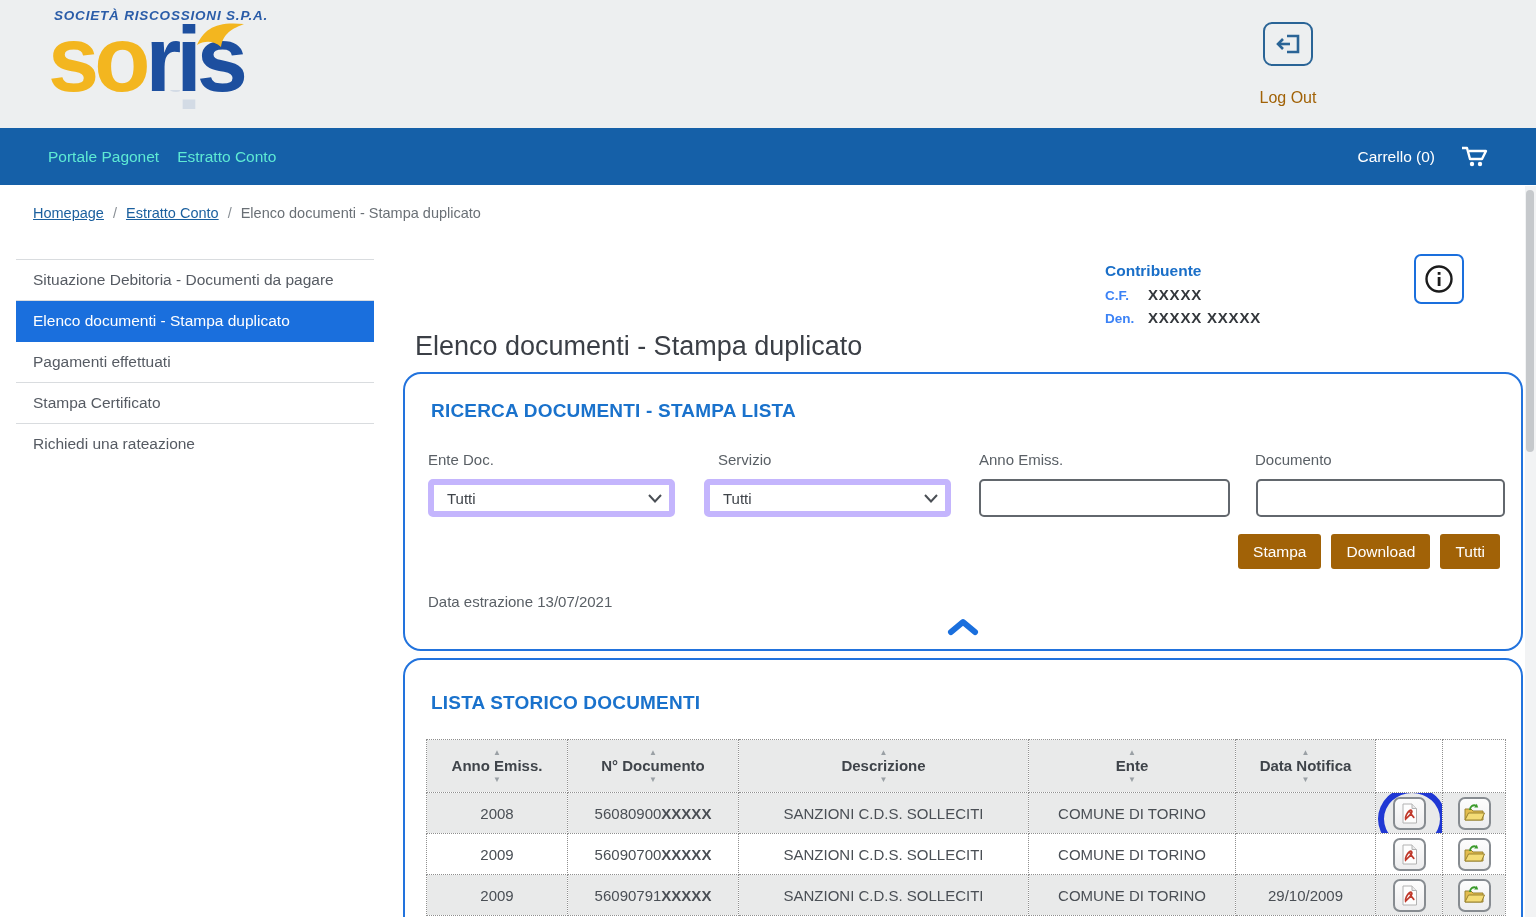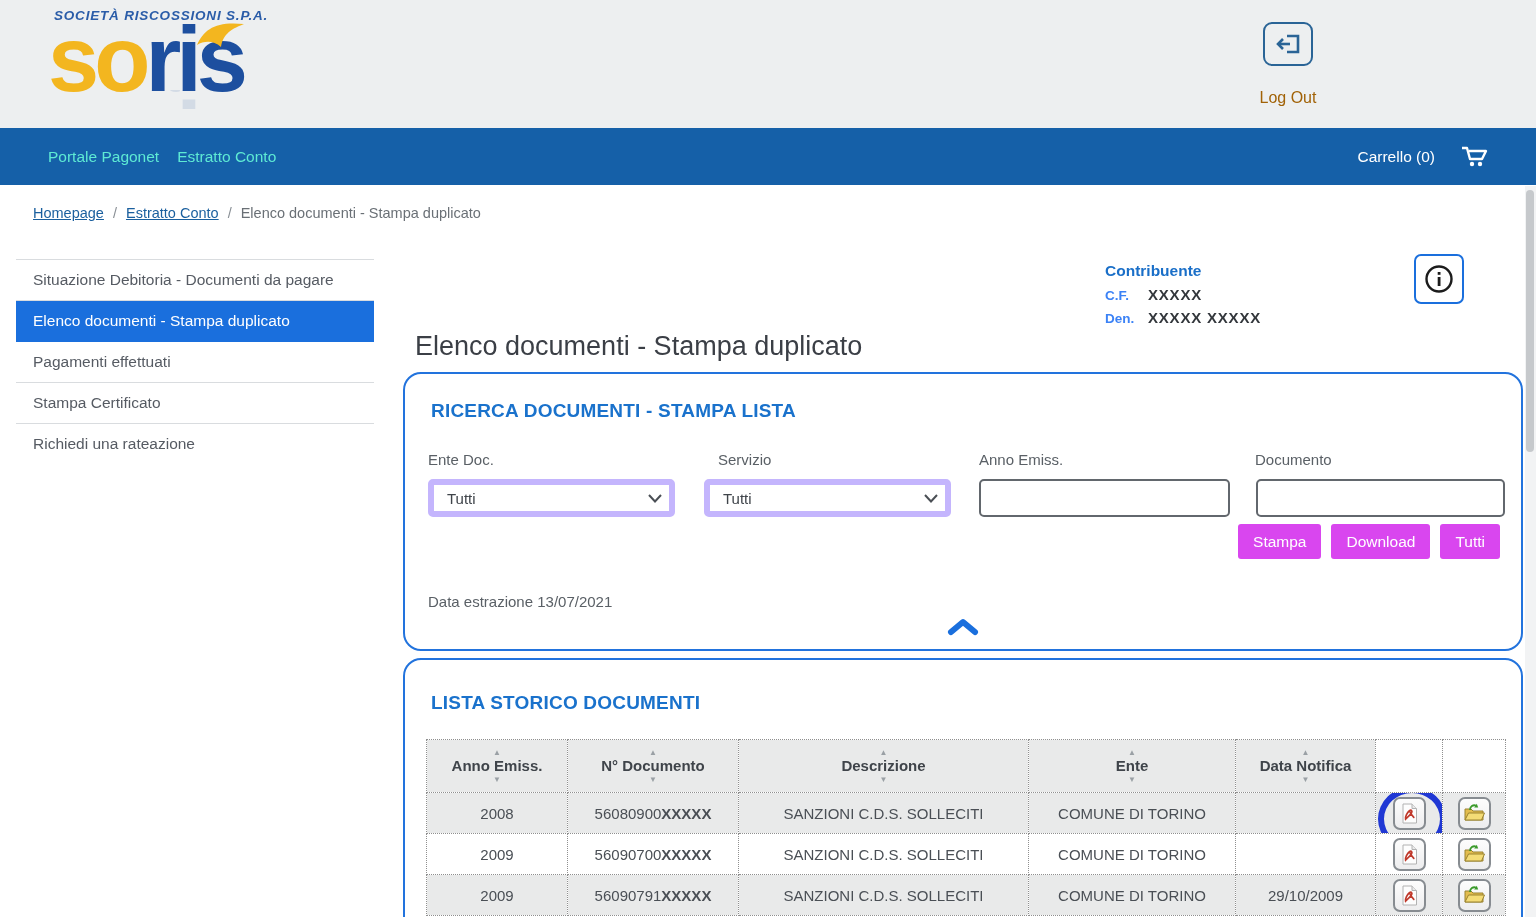--- a/index.html
+++ b/index.html
@@ -61,22 +61,22 @@
 
   .f-label{position:absolute;top:77px;color:#5a6066;font-size:15px;}
   .sel-wrap{position:absolute;top:105px;height:38px;}
   .sel-wrap select{width:100%;height:38px;border:6px solid #c4b5fd;border-radius:5px;background:#fff;
             color:#3f444a;font-family:"Liberation Sans",sans-serif;font-size:15px;padding:0 36px 0 13px;
             -webkit-appearance:none;appearance:none;}
   .sel-chevron{position:absolute;right:13px;top:15px;pointer-events:none;}
   .text-input{position:absolute;top:105px;height:38px;border:2px solid #62676d;border-radius:5px;
             box-sizing:border-box;font-family:"Liberation Sans",sans-serif;font-size:15px;padding:0 10px;}
   .btn-row{position:absolute;top:150px;right:21px;display:flex;gap:10px;}
-  .btn{background:#d946ef;color:#fff;border:none;border-radius:3px;height:35px;padding:0 15px;
-       font-family:"Liberation Sans",sans-serif;font-size:15.5px;cursor:pointer;}
+  .btn{background:#a16207;color:#fff;border:none;border-radius:3px;height:35px;padding:0 15px;
+       font-family:"Liberation Sans",sans-serif;font-size:15.5px;cursor:pointer;margin-top:10px;}
   .extract-date{position:absolute;left:23px;top:219px;color:#5a6066;font-size:15px;}
   .collapse{position:absolute;left:50%;transform:translateX(-50%);top:244px;cursor:pointer;line-height:0;}
 
   
   .doc-table{position:absolute;left:21px;top:79px;width:1079px;border-collapse:collapse;table-layout:fixed;
              font-size:15px;color:#4a4f55;}
   .doc-table th,.doc-table td{border:1px dotted #8f8f8f;text-align:center;padding:0;overflow:hidden;}
   .doc-table thead th{background:#e9eaea;height:52px;font-weight:600;color:#3f444a;font-size:15px;}
   .doc-table thead th.icon-col{background:#fff;}
   .doc-table thead th.icon-col .sort-arrow,.doc-table thead th.icon-col .th-label{visibility:hidden;}

